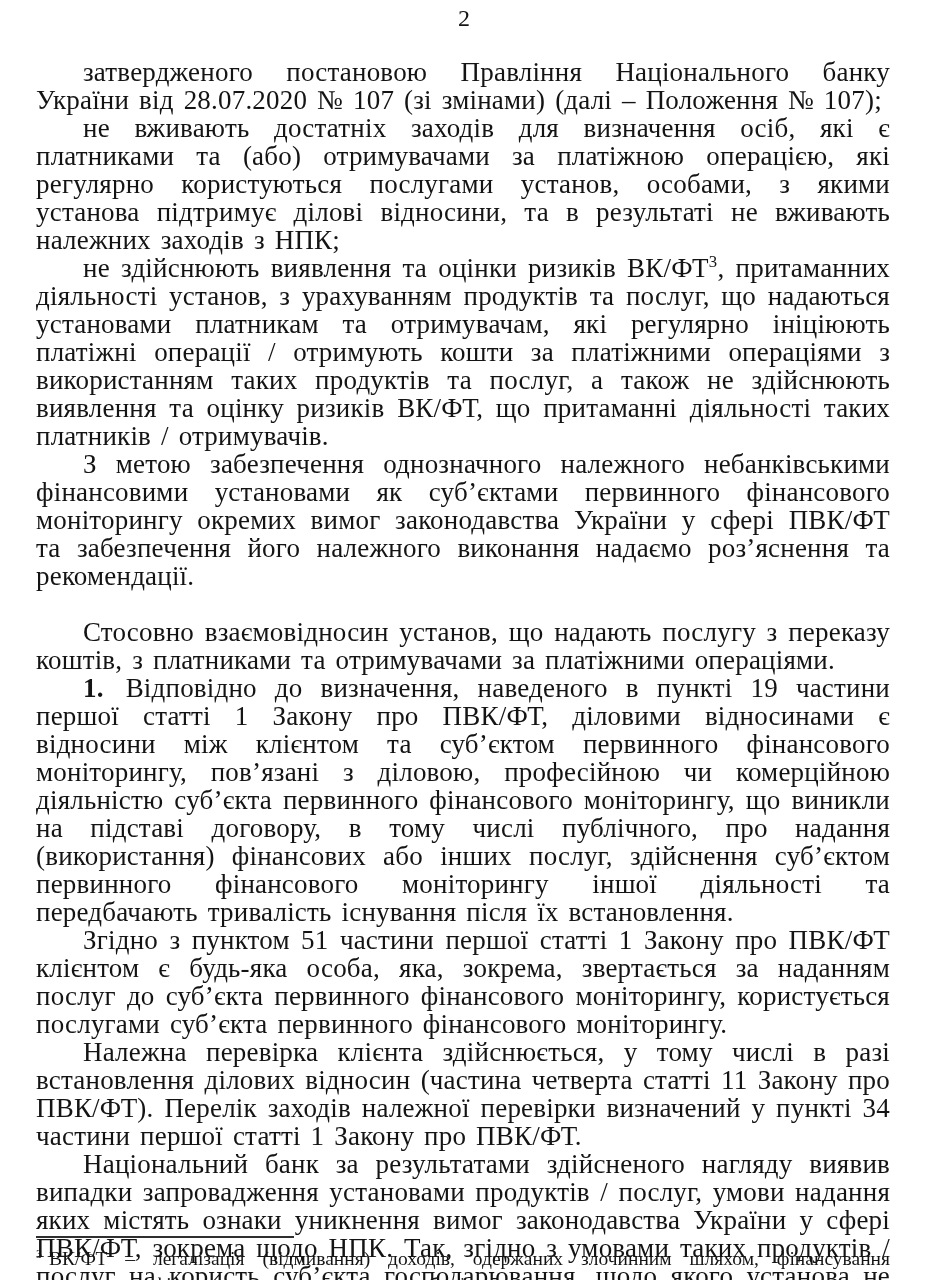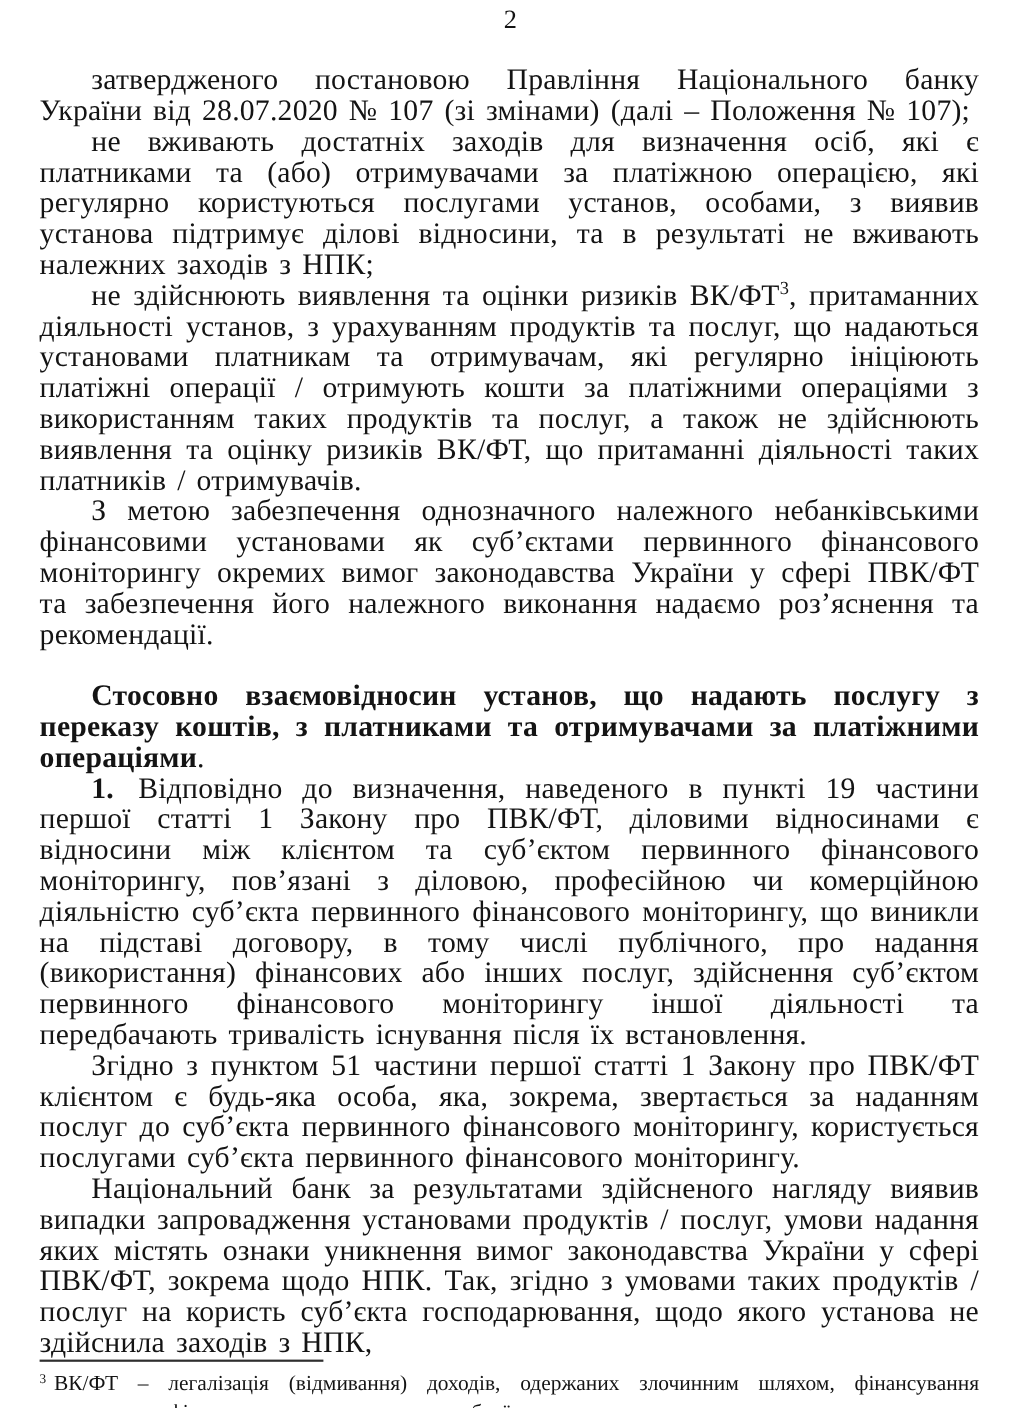--- a/index.html
+++ b/index.html
@@ -36,21 +36,21 @@
     word-spacing: 3px;
     letter-spacing: 0.2px;
   }
   .para {
     margin: 0;
     text-indent: 47px;
   }
   .heading {
     margin-top: 28px;
   }
-  .heading b { font-weight: bold; }
+  .heading b { font-weight: normal; }
   .num {
     font-weight: bold;
     margin-right: 22px;
   }
   sup.fnref, sup.fnmark {
     font-size: 0.62em;
     line-height: 0;
     vertical-align: super;
   }
   .footnotes {
@@ -76,32 +76,33 @@
 <body>
 
 <div class="page">
 
   <div class="page-number">2</div>
 
   <div class="doc-body">
 
     <p class="para">затвердженого постановою Правління Національного банку України від 28.07.2020 № 107 (зі змінами) (далі – Положення № 107);</p>
 
-    <p class="para">не вживають достатніх заходів для визначення осіб, які є платниками та (або) отримувачами за платіжною операцією, які регулярно користуються послугами установ, особами, з виявив установа підтримує ділові відносини, та в результаті не вживають належних заходів з НПК;</p>
+    <p class="para">не вживають достатніх заходів для визначення осіб, які є платниками та (або) отримувачами за платіжною операцією, які регулярно користуються послугами установ, особами, з якими установа підтримує ділові відносини, та в результаті не вживають належних заходів з НПК;</p>
 
     <p class="para"><span>не здійснюють виявлення та оцінки ризиків ВК/ФТ</span><sup class="fnref">3</sup><span>, притаманних діяльності установ, з урахуванням продуктів та послуг, що надаються установами платникам та отримувачам, які регулярно ініціюють платіжні операції / отримують кошти за платіжними операціями з використанням таких продуктів та послуг, а також не здійснюють виявлення та оцінку ризиків ВК/ФТ, що притаманні діяльності таких платників / отримувачів.</span></p>
 
     <p class="para">З метою забезпечення однозначного належного небанківськими фінансовими установами як суб’єктами первинного фінансового моніторингу окремих вимог законодавства України у сфері ПВК/ФТ та забезпечення його належного виконання надаємо роз’яснення та рекомендації.</p>
 
     <p class="para heading"><b>Стосовно взаємовідносин установ, що надають послугу з переказу коштів, з платниками та отримувачами за платіжними операціями</b><span>.</span></p>
 
     <p class="para"><b class="num">1.</b><span>Відповідно до визначення, наведеного в пункті 19 частини першої статті 1 Закону про ПВК/ФТ, діловими відносинами є відносини між клієнтом та суб’єктом первинного фінансового моніторингу, пов’язані з діловою, професійною чи комерційною діяльністю суб’єкта первинного фінансового моніторингу, що виникли на підставі договору, в тому числі публічного, про надання (використання) фінансових або інших послуг, здійснення суб’єктом первинного фінансового моніторингу іншої діяльності та передбачають тривалість існування після їх встановлення.</span></p>
 
     <p class="para">Згідно з пунктом 51 частини першої статті 1 Закону про ПВК/ФТ клієнтом є будь-яка особа, яка, зокрема, звертається за наданням послуг до суб’єкта первинного фінансового моніторингу, користується послугами суб’єкта первинного фінансового моніторингу.</p>
 
+    <p class="para">Належна перевірка клієнта здійснюється, у тому числі в разі встановлення ділових відносин (частина четверта статті 11 Закону про ПВК/ФТ). Перелік заходів належної перевірки визначений у пункті 34 частини першої статті 1 Закону про ПВК/ФТ.</p>
 
     <p class="para">Національний банк за результатами здійсненого нагляду виявив випадки запровадження установами продуктів / послуг, умови надання яких містять ознаки уникнення вимог законодавства України у сфері ПВК/ФТ, зокрема щодо НПК. Так, згідно з умовами таких продуктів / послуг на користь суб’єкта господарювання, щодо якого установа не здійснила заходів з НПК,</p>
 
   </div>
 
   <div class="footnotes">
     <div class="fn-rule"></div>
     <p class="fn"><sup class="fnmark">3</sup><span>ВК/ФТ – легалізація (відмивання) доходів, одержаних злочинним шляхом, фінансування тероризму та фінансування розповсюдження зброї масового знищення.</span></p>
   </div>
 

